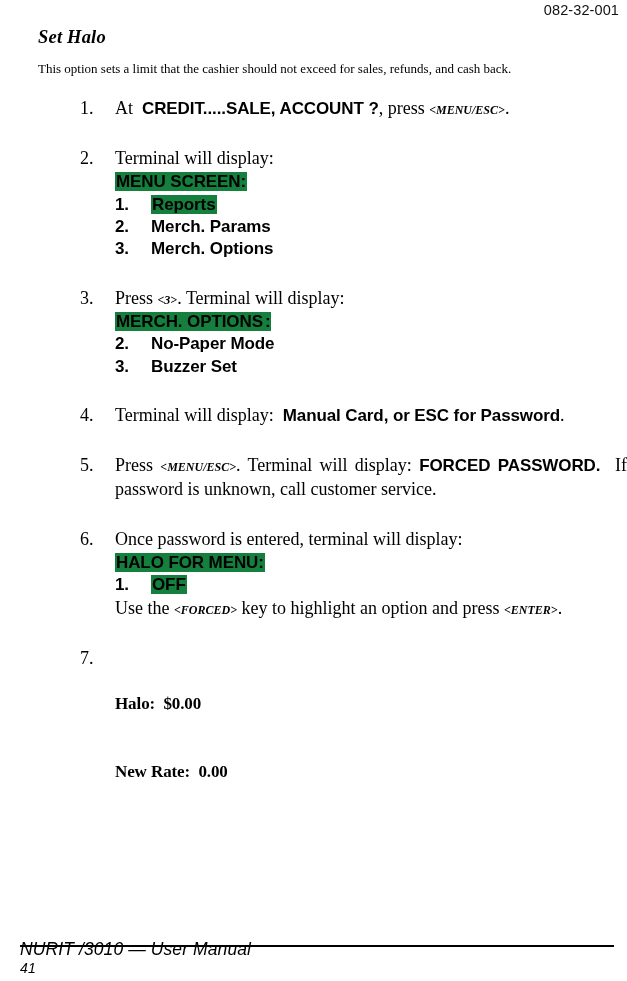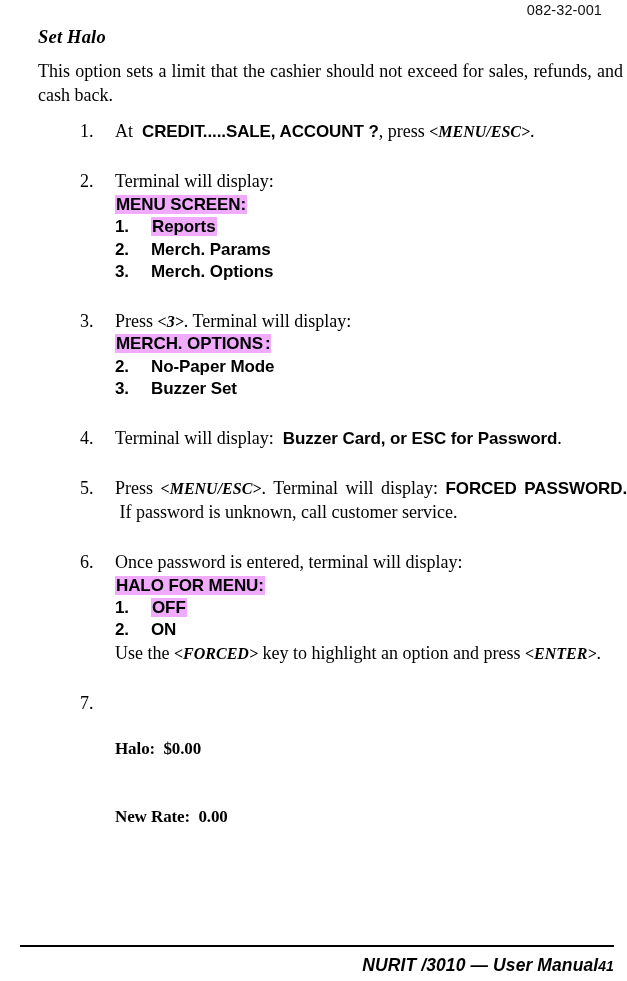--- a/index.html
+++ b/index.html
@@ -20,21 +20,21 @@
     position: absolute;
     left: 0; top: 0;
     width: 627px;
     height: 981px;
   }
 
   
   .doc-header {
     position: absolute;
     top: 2px;
-    right: 25px;
+    right: 8px;
     font-family: "Liberation Sans", "DejaVu Sans", sans-serif;
     font-size: 14.5px;
     letter-spacing: 0.1px;
     color: #111;
   }
 
   
   .content {
     position: absolute;
     left: 38px;
@@ -45,24 +45,24 @@
   .section-title {
     font-family: "Liberation Serif", "DejaVu Serif", serif;
     font-weight: bold;
     font-style: italic;
     font-size: 18.5px;
     margin: 0 0 12px 0;
     letter-spacing: 0.2px;
   }
 
   .intro {
-    font-size: 18px;
+    font-size: 13px;
     line-height: 1.33;
     text-align: justify;
-    margin: 0 0 12px 0;
+    margin: 0 0 20px 0;
     width: 585px;
     hyphens: none;
   }
 
   
   .steps {
     margin: 0;
     padding: 0;
     list-style: none;
   }
@@ -93,40 +93,40 @@
   .b-sans {
     font-family: "Liberation Sans", "DejaVu Sans", sans-serif;
     font-weight: bold;
     font-size: 17px;
     letter-spacing: -0.1px;
   }
   .bi-serif {
     font-weight: bold;
     font-style: italic;
     font-family: "Liberation Serif", "DejaVu Serif", serif;
-    font-size: 16px;
+    font-size: 12px;
     margin-top: 36px;
   }
 
   
   .screen {
     font-family: "Liberation Sans", "DejaVu Sans", sans-serif;
     font-weight: bold;
     font-size: 17px;
     line-height: 1.32;
     letter-spacing: -0.1px;
     margin: 0;
     padding: 0;
   }
   .screen .scr-title {
     display: block;
     margin: 0;
   }
   .screen .hl {
-    background: #f0abfc;
+    background: #15803d;
     padding: 0 1px;
   }
   .screen-row {
     display: block;
     white-space: pre;
   }
   .screen-row .idx {
     display: inline-block;
     width: 36px;
   }
@@ -157,27 +157,28 @@
     width: 594px;
     height: 2px;
     background: #000000;
   }
   .footer {
     position: absolute;
     left: 20px;
     bottom: 5px;
     width: 594px;
     display: flex;
-    justify-content: flex-end;
+    justify-content: center;
     align-items: baseline;
     font-family: "Liberation Sans", "DejaVu Sans", sans-serif;
     font-style: italic;
-    font-weight: bold;
+    font-weight: normal;
     font-size: 17.5px;
     letter-spacing: 0.1px;
+    flex-direction: column;
   }
   .footer .pageno {
     font-size: 14px;
   }
 </style>
 </head>
 <body>
 
 <div class="page">
 
@@ -231,21 +232,21 @@
           </div>
         </div>
       </li>
 
       <div class="gap-md"></div>
 
       <li class="step">
         <span class="num">4.</span>
         <div class="step-body">
           <span>Terminal will display:</span>
-          <span>&nbsp;</span><span class="b-sans">Buzzer Card, or ESC for Password</span><span>.</span>
+          <span>&nbsp;</span><span class="b-sans">Manual Card, or ESC for Password</span><span>.</span>
         </div>
       </li>
 
       <div class="gap-md"></div>
 
       <li class="step">
         <span class="num">5.</span>
         <div class="step-body">
           <span>Press</span>
           <span class="bi-serif">&lt;MENU/ESC&gt;</span><span>. Terminal will display:</span>
@@ -256,21 +257,20 @@
 
       <div class="gap-md"></div>
 
       <li class="step">
         <span class="num">6.</span>
         <div class="step-body nojust">
           <div>Once password is entered, terminal will display:</div>
           <div class="screen">
             <span class="scr-title"><span class="hl">HALO FOR MENU:</span></span>
             <span class="screen-row"><span class="idx">1.</span><span class="hl">OFF</span></span>
-            <span class="screen-row"><span class="idx">2.</span><span>ON</span></span>
           </div>
           <div class="screen-note">
             <span>Use the</span>
             <span class="bi-serif">&lt;FORCED&gt;</span>
             <span>key to highlight an option and press</span>
             <span class="bi-serif">&lt;ENTER&gt;</span><span>.</span>
           </div>
         </div>
       </li>
 

